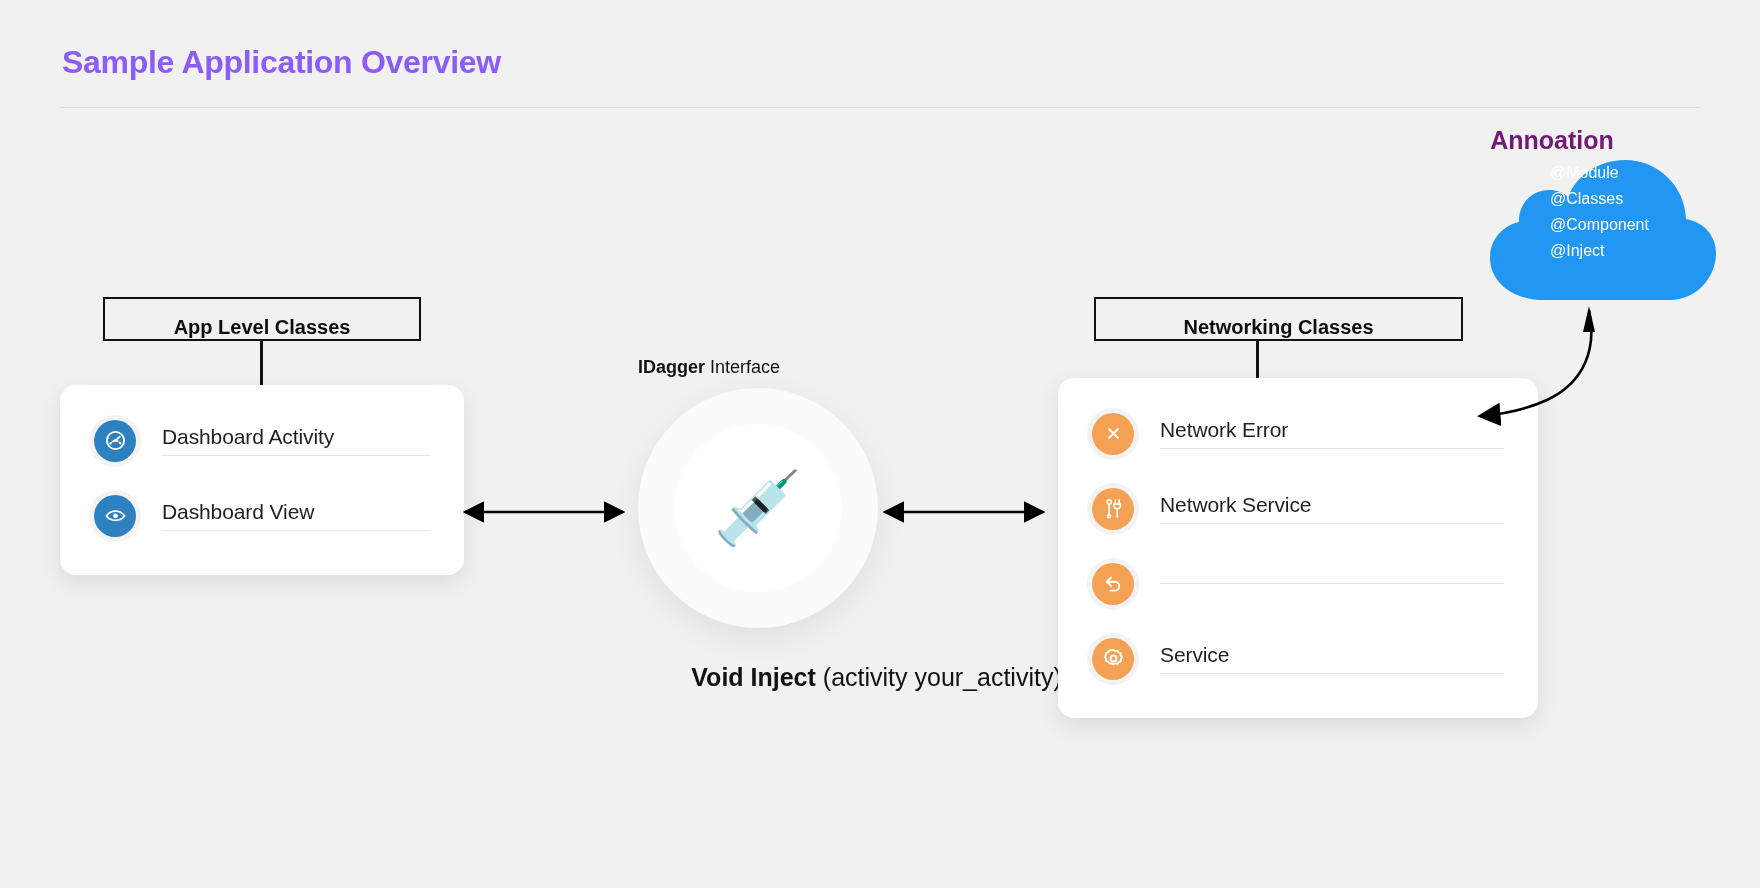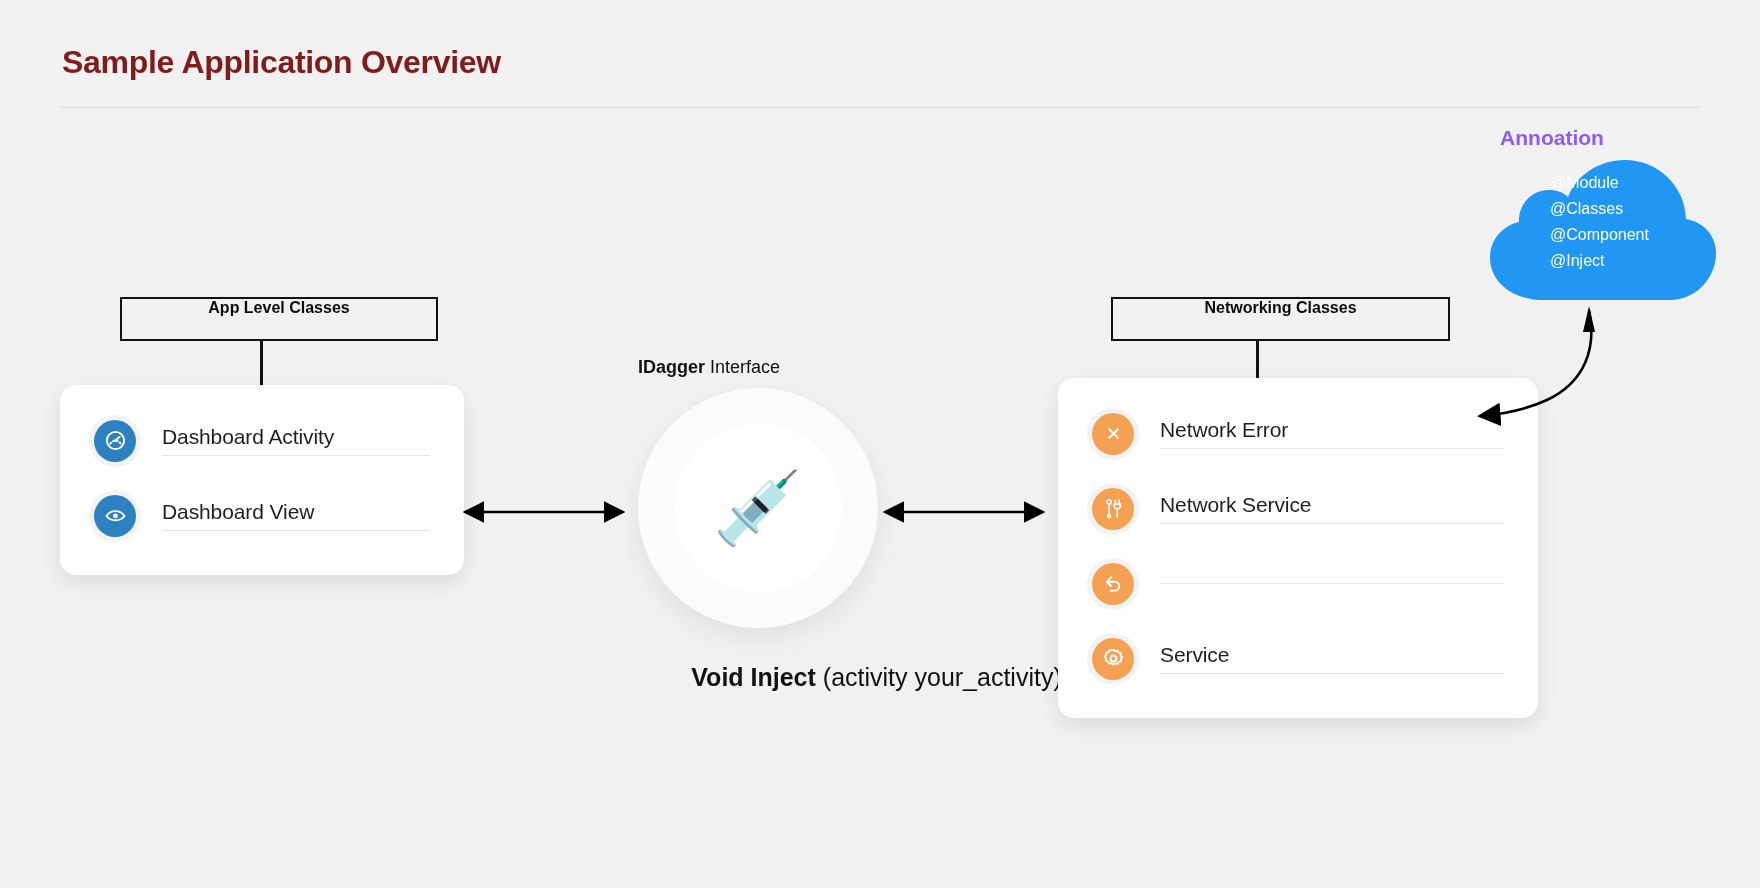--- a/index.html
+++ b/index.html
@@ -18,49 +18,48 @@
   }
 
   
   #page-title {
     position: absolute;
     left: 62px;
     top: 44px;
     font-size: 32px;
     font-weight: 700;
     letter-spacing: -0.3px;
-    color: #7f1d1d;
+    color: #8b5cf6;
   }
 
   #title-rule {
     position: absolute;
     left: 60px;
     top: 107px;
     width: 1640px;
     height: 1px;
     background: #dedede;
   }
 
   
   .section-box {
     position: absolute;
     border: 2.5px solid #111;
     background: #F1F1F1;
     display: flex;
-    align-items: flex-start;
-    justify-content: center;
-    font-size: 16px;
+    align-items: flex-end;
+    justify-content: center;
+    font-size: 20px;
     font-weight: 700;
     color: #0d0d0d;
     height: 44px;
-    margin-left: 17px;
   }
 
   #box-app-level  { left: 103px;  top: 297px; width: 318px; }
-  #box-networking { left: 1094px; top: 297px; width: 339px; }
+  #box-networking { left: 1094px; top: 297px; width: 369px; }
 
   .connector {
     position: absolute;
     width: 2.5px;
     background: #111;
   }
   #connector-left  { left: 260px;  top: 341px; height: 46px; }
   #connector-right { left: 1256px; top: 341px; height: 46px; }
 
   
@@ -170,39 +169,39 @@
   .h-arrow { position: absolute; }
   #arrow-left-center  { left: 455px; top: 500px; }
   #arrow-center-right { left: 875px; top: 500px; }
 
   
   #annotation-title {
     position: absolute;
     left: 1552px;
     top: 126px;
     transform: translateX(-50%);
-    font-size: 21px;
+    font-size: 25px;
     font-weight: 700;
-    color: #8b5cf6;
+    color: #701a75;
     white-space: nowrap;
   }
 
   #cloud-wrap {
     position: absolute;
     left: 1482px;
     top: 152px;
     width: 240px;
     height: 150px;
   }
   #cloud-svg { position: absolute; left: 0; top: 0; }
 
   #cloud-text {
     position: absolute;
     left: 68px;
-    top: 18px;
+    top: 8px;
     color: #ffffff;
     font-size: 16px;
     font-weight: 400;
     line-height: 26px;
   }
   #cloud-text div { white-space: nowrap; }
 
   #curve-arrow { position: absolute; left: 1455px; top: 290px; }
 </style>
 </head>

